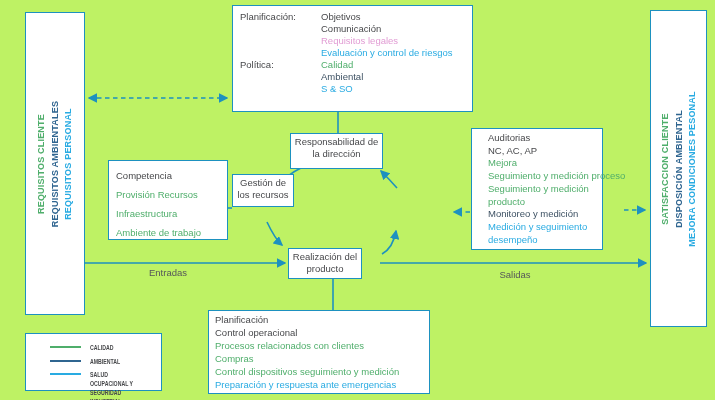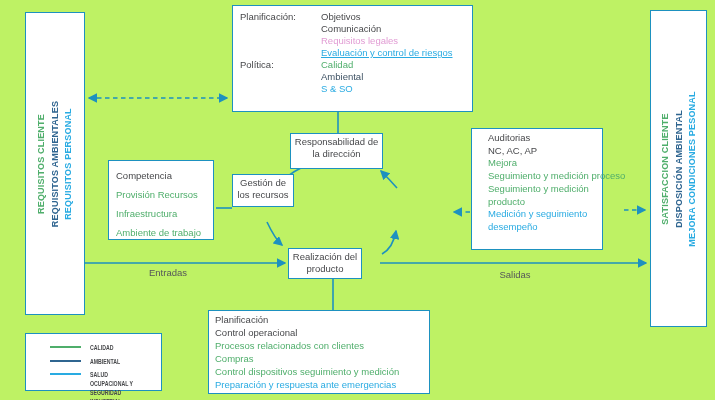--- a/index.html
+++ b/index.html
@@ -74,51 +74,52 @@
     </div>
   </div>
 
   <div id="topbox" class="box" style="left:232px; top:5px; width:241px; height:107px;">
     <div class="tb-label" style="top:5px;">Planificación:</div>
     <div class="tb-label" style="top:53px;">Política:</div>
     <div class="tb-items">
       <div style="color: rgb(71, 72, 75);">Objetivos</div>
       <div style="color: rgb(71, 72, 75);">Comunicación</div>
       <div style="color: rgb(225, 155, 211);">Requisitos legales</div>
-      <div style="color: rgb(41, 171, 226); text-decoration: underline;">Evaluación y control de riesgos</div>
+      <div style="color: rgb(41, 171, 226);">Evaluación y control de riesgos</div>
       <div style="color: rgb(79, 174, 107);">Calidad</div>
       <div style="color: rgb(61, 81, 99);">Ambiental</div>
       <div style="color: rgb(41, 171, 226);">S &amp; SO</div>
     </div>
   </div>
 
   <div class="box cyc" style="left:290px; top:133px; width:93px; height:36px;">
     <span>Responsabilidad de la dirección</span>
   </div>
   <div class="box cyc" style="left:232px; top:174px; width:62px; height:33px;">
     <span>Gestión de los recursos</span>
   </div>
   <div class="box cyc" style="left:288px; top:248px; width:74px; height:31px;">
     <span>Realización del producto</span>
   </div>
 
-  <div class="box listbox" style="left:108px; top:160px; width:106px; height:80px; padding:5px 7px; line-height:19px;">
+  <div class="box listbox" style="left:108px; top:160px; width:120px; height:80px; padding:5px 7px; line-height:19px;">
     <div style="color: rgb(71, 72, 75);">Competencia</div>
     <div style="color: rgb(79, 174, 107);">Provisión Recursos</div>
     <div style="color: rgb(79, 174, 107);">Infraestructura</div>
     <div style="color: rgb(79, 174, 107);">Ambiente de trabajo</div>
   </div>
 
   <div class="box listbox" style="left:471px; top:128px; width:132px; height:122px; padding:3px 16px; line-height:12.7px;">
     <div style="color: rgb(71, 72, 75);">Auditorias</div>
     <div style="color: rgb(71, 72, 75);">NC, AC, AP</div>
     <div style="color: rgb(79, 174, 107);">Mejora</div>
     <div style="color: rgb(79, 174, 107);">Seguimiento y medición proceso</div>
     <div style="color: rgb(79, 174, 107);">Seguimiento y medición</div>
     <div style="color: rgb(79, 174, 107);">producto</div>
+    <div style="color: rgb(61, 81, 99);">Monitoreo y medición</div>
     <div style="color: rgb(41, 171, 226);">Medición y seguimiento</div>
     <div style="color: rgb(41, 171, 226);">desempeño</div>
   </div>
 
   <div class="box listbox" style="left:208px; top:310px; width:222px; height:84px; padding:3px 6px; line-height:12.9px;">
     <div style="color: rgb(71, 72, 75);">Planificación</div>
     <div style="color: rgb(71, 72, 75);">Control operacional</div>
     <div style="color: rgb(79, 174, 107);">Procesos relacionados con clientes</div>
     <div style="color: rgb(79, 174, 107);">Compras</div>
     <div style="color: rgb(79, 174, 107);">Control dispositivos seguimiento y medición</div>

